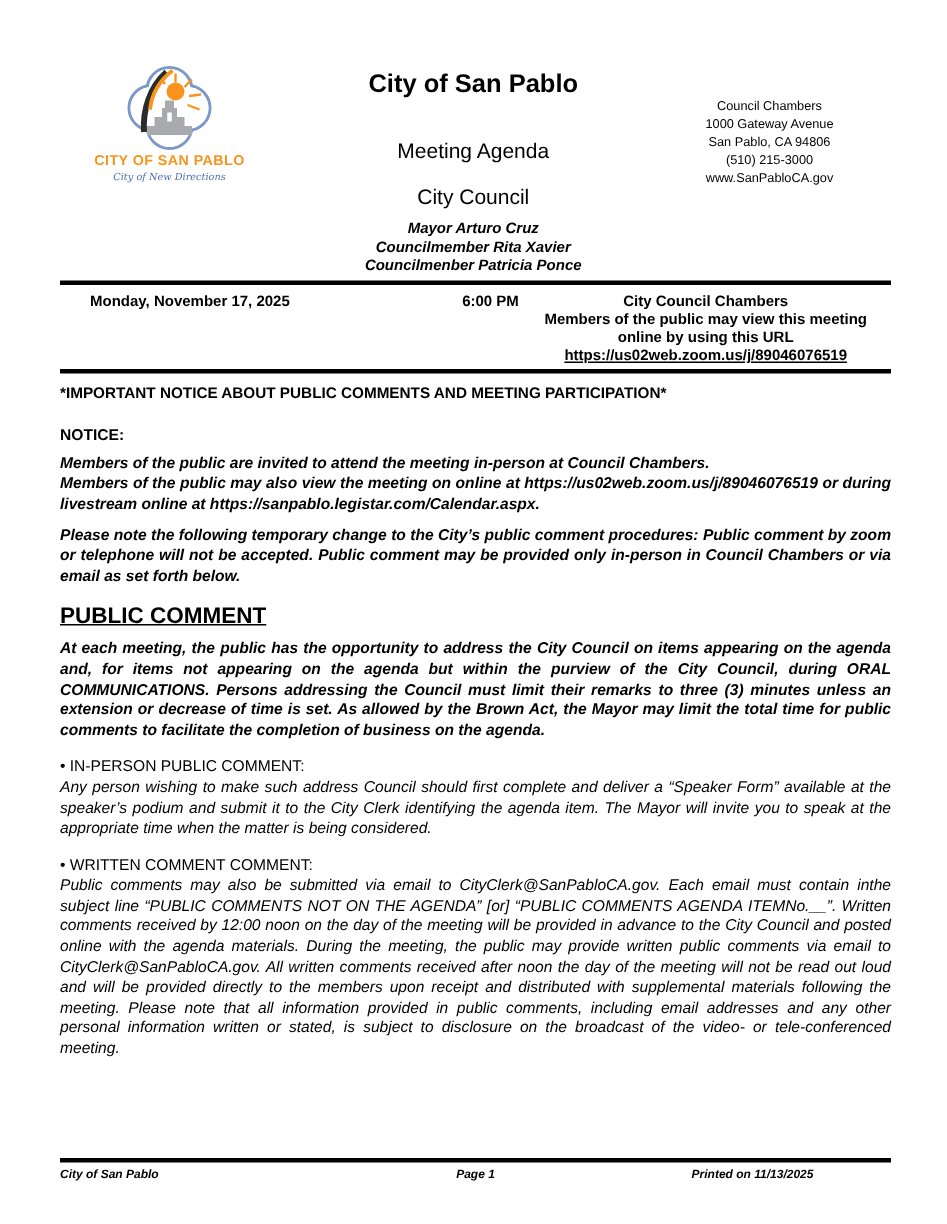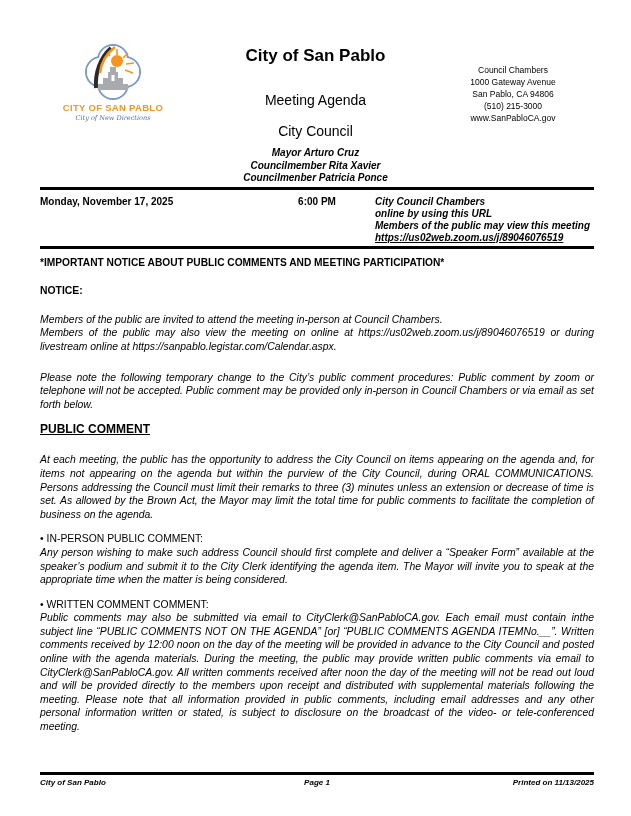--- a/index.html
+++ b/index.html
@@ -46,50 +46,50 @@
   
   .roster {
     text-align: center; font-weight: bold; font-style: italic;
     font-size: 10px; line-height: 12.6px;
   }
 
   
   .rule { margin: 2px 37px 0 40px; border-top: 3px solid #000; height: 0; }
 
   
-  .meeting { position: relative; margin: 0 37px 0 40px; height: 54px; font-size: 10px; font-weight: bold; }
+  .meeting { position: relative; margin: 0 37px 0 60px; height: 54px; font-size: 10px; font-weight: bold; }
   .m-date { position: absolute; left: 0; top: 6px; }
   .m-time { position: absolute; left: 0; right: 0; top: 6px; text-align: center; }
-  .m-right { position: absolute; right: 4px; top: 6px; text-align: left; line-height: 12px; font-style: italic; }
+  .m-right { position: absolute; right: 16px; top: 6px; text-align: center; line-height: 12px; }
   .m-url { text-decoration: underline; color: #000; cursor: pointer; }
 
   
   .content { margin: 0 37px 0 40px; font-size: 10.4px; }
   .banner { margin-top: 8px; text-align: left; font-weight: bold; font-size: 10.2px; }
   .notice-label { margin-top: 17px; font-weight: bold; }
   .para {
-    margin-top: 17px; font-style: italic; text-align: justify; line-height: 13.6px;
+    margin-top: 7px; font-style: italic; text-align: justify; line-height: 13.6px; font-weight: bold;
   }
   .para .block-line { display: block; }
   .section-heading {
-    margin-top: 11px; font-weight: bold; text-decoration: underline; font-size: 12px;
+    margin-top: 11px; font-weight: bold; text-decoration: underline; font-size: 15px;
   }
   .sub-heading { margin-top: 11px; line-height: 13.6px; }
   .sub-body { font-style: italic; text-align: justify; line-height: 13.6px; }
 
   
   .footer-rule { position: absolute; left: 40px; right: 37px; top: 772px; border-top: 3px solid #000; }
   .footer {
     position: absolute; left: 40px; right: 37px; top: 778px;
     display: flex; align-items: flex-start;
     font-size: 8px; font-weight: bold; font-style: italic;
   }
   .f-left { flex: 1; text-align: left; }
   .f-center { flex: 1; text-align: center; }
-  .f-right { flex: 1; text-align: right; }
+  .f-right { flex: 1; text-align: center; }
 </style>
 </head>
 <body>
 
 <div class="page">
 
   <div class="hdr">
     <div class="logo">
       <svg width="80" height="58" viewBox="0 0 80 58">
 
@@ -146,22 +146,22 @@
     <div>Councilmenber Patricia Ponce</div>
   </div>
 
   <div class="rule"></div>
 
   <div class="meeting">
     <div class="m-date">Monday, November 17, 2025</div>
     <div class="m-time">6:00 PM</div>
     <div class="m-right">
       <div>City Council Chambers</div>
+      <div>Members of the public may view this meeting</div>
       <div>online by using this URL</div>
-      <div>Members of the public may view this meeting</div>
       <div><a class="m-url">https://us02web.zoom.us/j/89046076519</a></div>
     </div>
   </div>
 
   <div class="rule"></div>
 
   <div class="content">
     <div class="banner">*IMPORTANT NOTICE ABOUT PUBLIC COMMENTS AND MEETING PARTICIPATION*</div>
 
     <div class="notice-label">NOTICE:</div>

